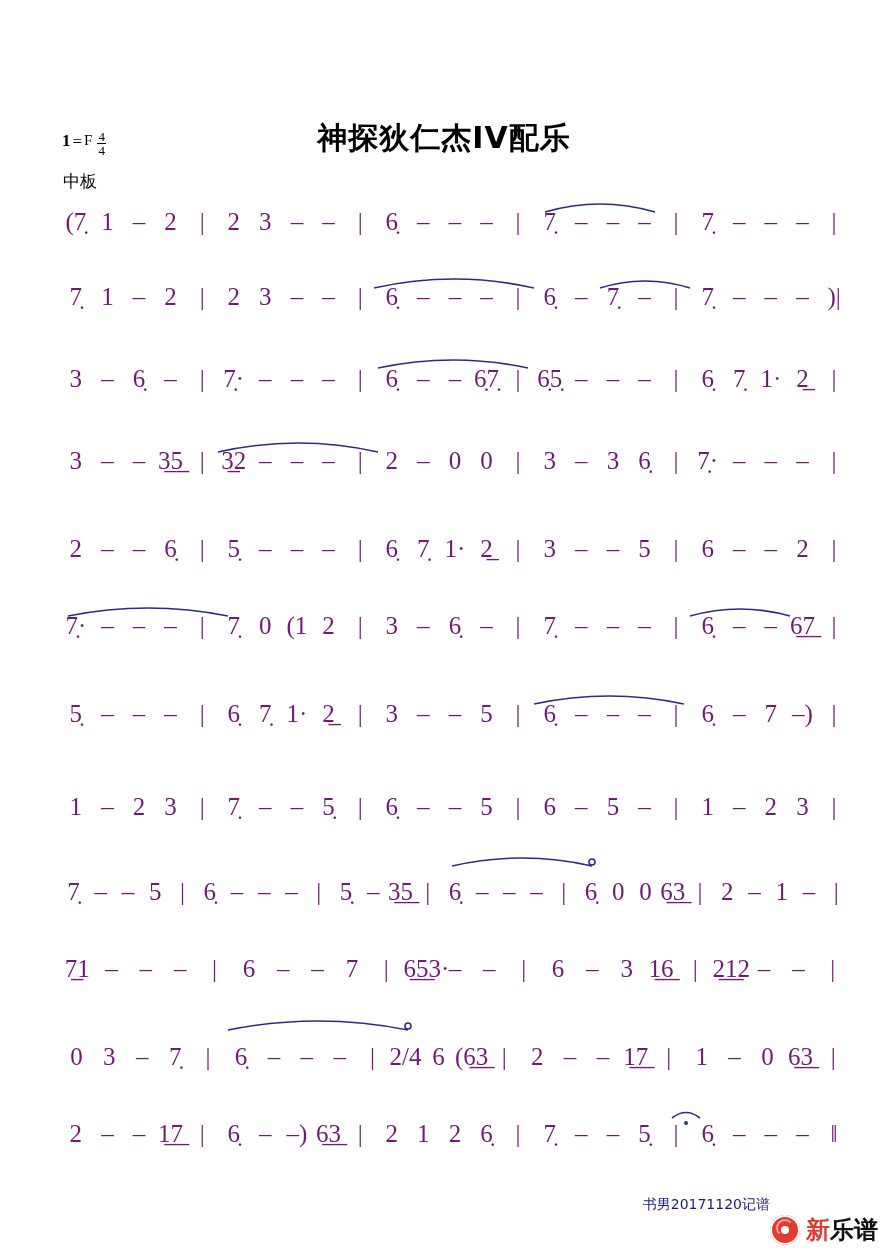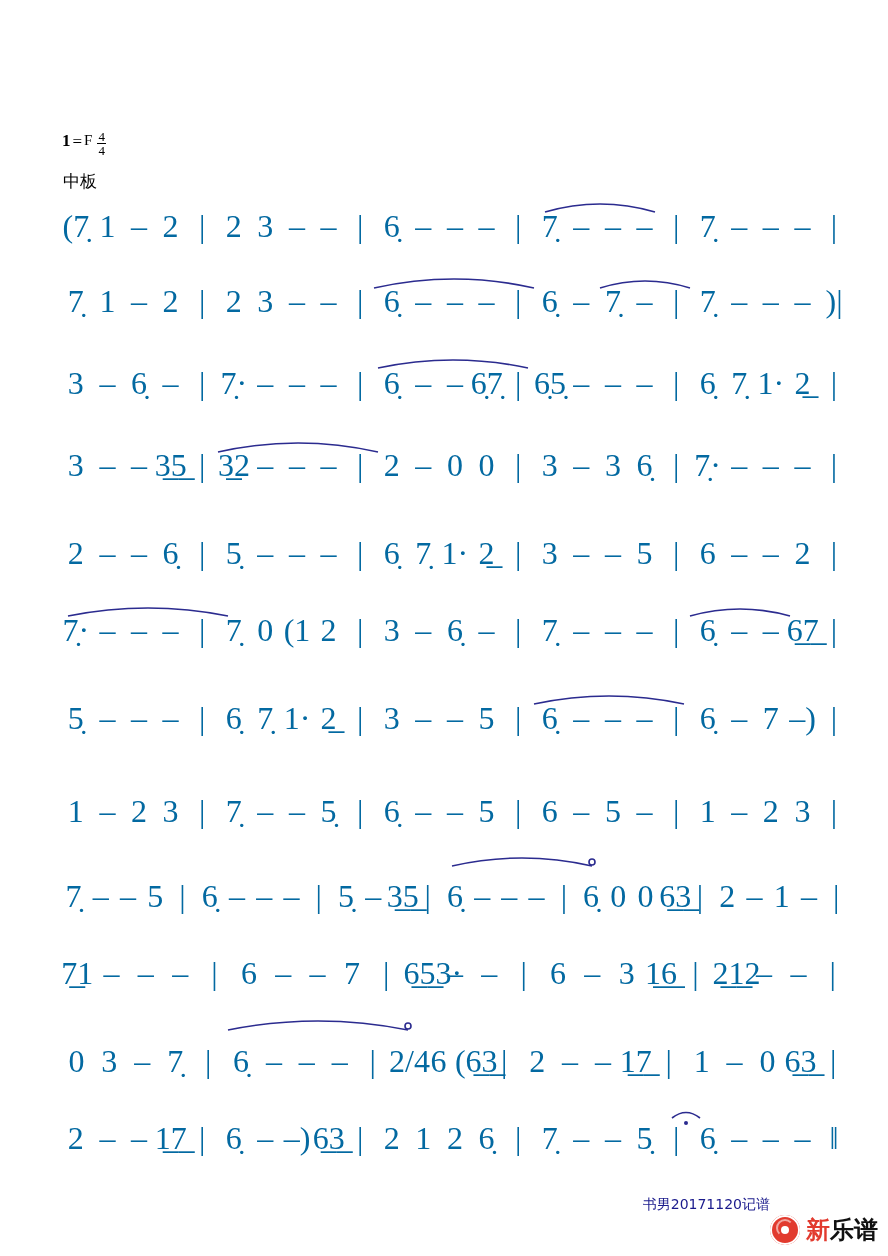--- a/index.html
+++ b/index.html
@@ -38,21 +38,21 @@
     text-align:center;
     font-size:30px;font-weight:bold;color:#000;
     font-family:"DejaVu Sans", sans-serif;
     letter-spacing:1px;
   }
 
   
   .row{
     position:absolute;left:60px;width:790px;height:44px;
     font-family:"Liberation Serif", serif;
-    font-size:32px;color:#0369a1;
+    font-size:25px;color:#701a75;
     white-space:pre;
     letter-spacing:0px;
   }
   .row span.cell{display:inline-block;text-align:center;}
 
   
   .credit{
     position:absolute;right:118px;top:1196px;
     font-size:14px;color:#1a1a8c;
     font-family:"DejaVu Sans", sans-serif;
@@ -96,20 +96,21 @@
     <span class="eq">=</span>
     <span class="f">F</span>
     <span class="frac">
       <span class="num">4</span>
       <span class="den">4</span>
     </span>
   </div>
 
   <div class="tempo">中板</div>
 
+  <div class="title">神探狄仁杰IV配乐</div>
 
   <div id="rows">
       <div class="row" style="top: 208px;"><span class="cell" style="width: 31.6px;">(7̣</span><span class="cell" style="width: 31.6px;">1</span><span class="cell" style="width: 31.6px;">–</span><span class="cell" style="width: 31.6px;">2</span><span class="cell" style="width: 31.6px;">|</span><span class="cell" style="width: 31.6px;">2</span><span class="cell" style="width: 31.6px;">3</span><span class="cell" style="width: 31.6px;">–</span><span class="cell" style="width: 31.6px;">–</span><span class="cell" style="width: 31.6px;">|</span><span class="cell" style="width: 31.6px;">6̣</span><span class="cell" style="width: 31.6px;">–</span><span class="cell" style="width: 31.6px;">–</span><span class="cell" style="width: 31.6px;">–</span><span class="cell" style="width: 31.6px;">|</span><span class="cell" style="width: 31.6px;">7̣</span><span class="cell" style="width: 31.6px;">–</span><span class="cell" style="width: 31.6px;">–</span><span class="cell" style="width: 31.6px;">–</span><span class="cell" style="width: 31.6px;">|</span><span class="cell" style="width: 31.6px;">7̣</span><span class="cell" style="width: 31.6px;">–</span><span class="cell" style="width: 31.6px;">–</span><span class="cell" style="width: 31.6px;">–</span><span class="cell" style="width: 31.6px;">|</span></div>
       <div class="row" style="top: 283px;"><span class="cell" style="width: 31.6px;">7̣</span><span class="cell" style="width: 31.6px;">1</span><span class="cell" style="width: 31.6px;">–</span><span class="cell" style="width: 31.6px;">2</span><span class="cell" style="width: 31.6px;">|</span><span class="cell" style="width: 31.6px;">2</span><span class="cell" style="width: 31.6px;">3</span><span class="cell" style="width: 31.6px;">–</span><span class="cell" style="width: 31.6px;">–</span><span class="cell" style="width: 31.6px;">|</span><span class="cell" style="width: 31.6px;">6̣</span><span class="cell" style="width: 31.6px;">–</span><span class="cell" style="width: 31.6px;">–</span><span class="cell" style="width: 31.6px;">–</span><span class="cell" style="width: 31.6px;">|</span><span class="cell" style="width: 31.6px;">6̣</span><span class="cell" style="width: 31.6px;">–</span><span class="cell" style="width: 31.6px;">7̣</span><span class="cell" style="width: 31.6px;">–</span><span class="cell" style="width: 31.6px;">|</span><span class="cell" style="width: 31.6px;">7̣</span><span class="cell" style="width: 31.6px;">–</span><span class="cell" style="width: 31.6px;">–</span><span class="cell" style="width: 31.6px;">–</span><span class="cell" style="width: 31.6px;">)|</span></div>
       <div class="row" style="top: 365px;"><span class="cell" style="width: 31.6px;">3</span><span class="cell" style="width: 31.6px;">–</span><span class="cell" style="width: 31.6px;">6̣</span><span class="cell" style="width: 31.6px;">–</span><span class="cell" style="width: 31.6px;">|</span><span class="cell" style="width: 31.6px;">7̣·</span><span class="cell" style="width: 31.6px;">–</span><span class="cell" style="width: 31.6px;">–</span><span class="cell" style="width: 31.6px;">–</span><span class="cell" style="width: 31.6px;">|</span><span class="cell" style="width: 31.6px;">6̣</span><span class="cell" style="width: 31.6px;">–</span><span class="cell" style="width: 31.6px;">–</span><span class="cell" style="width: 31.6px;">6̣7̣</span><span class="cell" style="width: 31.6px;">|</span><span class="cell" style="width: 31.6px;">6̣5̣</span><span class="cell" style="width: 31.6px;">–</span><span class="cell" style="width: 31.6px;">–</span><span class="cell" style="width: 31.6px;">–</span><span class="cell" style="width: 31.6px;">|</span><span class="cell" style="width: 31.6px;">6̣</span><span class="cell" style="width: 31.6px;">7̣</span><span class="cell" style="width: 31.6px;">1·</span><span class="cell" style="width: 31.6px;">2̲</span><span class="cell" style="width: 31.6px;">|</span></div>
       <div class="row" style="top: 447px;"><span class="cell" style="width: 31.6px;">3</span><span class="cell" style="width: 31.6px;">–</span><span class="cell" style="width: 31.6px;">–</span><span class="cell" style="width: 31.6px;">3̲5̲</span><span class="cell" style="width: 31.6px;">|</span><span class="cell" style="width: 31.6px;">3̲2</span><span class="cell" style="width: 31.6px;">–</span><span class="cell" style="width: 31.6px;">–</span><span class="cell" style="width: 31.6px;">–</span><span class="cell" style="width: 31.6px;">|</span><span class="cell" style="width: 31.6px;">2</span><span class="cell" style="width: 31.6px;">–</span><span class="cell" style="width: 31.6px;">0</span><span class="cell" style="width: 31.6px;">0</span><span class="cell" style="width: 31.6px;">|</span><span class="cell" style="width: 31.6px;">3</span><span class="cell" style="width: 31.6px;">–</span><span class="cell" style="width: 31.6px;">3</span><span class="cell" style="width: 31.6px;">6̣</span><span class="cell" style="width: 31.6px;">|</span><span class="cell" style="width: 31.6px;">7̣·</span><span class="cell" style="width: 31.6px;">–</span><span class="cell" style="width: 31.6px;">–</span><span class="cell" style="width: 31.6px;">–</span><span class="cell" style="width: 31.6px;">|</span></div>
       <div class="row" style="top: 535px;"><span class="cell" style="width: 31.6px;">2</span><span class="cell" style="width: 31.6px;">–</span><span class="cell" style="width: 31.6px;">–</span><span class="cell" style="width: 31.6px;">6̣</span><span class="cell" style="width: 31.6px;">|</span><span class="cell" style="width: 31.6px;">5̣</span><span class="cell" style="width: 31.6px;">–</span><span class="cell" style="width: 31.6px;">–</span><span class="cell" style="width: 31.6px;">–</span><span class="cell" style="width: 31.6px;">|</span><span class="cell" style="width: 31.6px;">6̣</span><span class="cell" style="width: 31.6px;">7̣</span><span class="cell" style="width: 31.6px;">1·</span><span class="cell" style="width: 31.6px;">2̲</span><span class="cell" style="width: 31.6px;">|</span><span class="cell" style="width: 31.6px;">3</span><span class="cell" style="width: 31.6px;">–</span><span class="cell" style="width: 31.6px;">–</span><span class="cell" style="width: 31.6px;">5</span><span class="cell" style="width: 31.6px;">|</span><span class="cell" style="width: 31.6px;">6</span><span class="cell" style="width: 31.6px;">–</span><span class="cell" style="width: 31.6px;">–</span><span class="cell" style="width: 31.6px;">2</span><span class="cell" style="width: 31.6px;">|</span></div>
       <div class="row" style="top: 612px;"><span class="cell" style="width: 31.6px;">7̣·</span><span class="cell" style="width: 31.6px;">–</span><span class="cell" style="width: 31.6px;">–</span><span class="cell" style="width: 31.6px;">–</span><span class="cell" style="width: 31.6px;">|</span><span class="cell" style="width: 31.6px;">7̣</span><span class="cell" style="width: 31.6px;">0</span><span class="cell" style="width: 31.6px;">(1</span><span class="cell" style="width: 31.6px;">2</span><span class="cell" style="width: 31.6px;">|</span><span class="cell" style="width: 31.6px;">3</span><span class="cell" style="width: 31.6px;">–</span><span class="cell" style="width: 31.6px;">6̣</span><span class="cell" style="width: 31.6px;">–</span><span class="cell" style="width: 31.6px;">|</span><span class="cell" style="width: 31.6px;">7̣</span><span class="cell" style="width: 31.6px;">–</span><span class="cell" style="width: 31.6px;">–</span><span class="cell" style="width: 31.6px;">–</span><span class="cell" style="width: 31.6px;">|</span><span class="cell" style="width: 31.6px;">6̣</span><span class="cell" style="width: 31.6px;">–</span><span class="cell" style="width: 31.6px;">–</span><span class="cell" style="width: 31.6px;">6̲7̲</span><span class="cell" style="width: 31.6px;">|</span></div>
       <div class="row" style="top: 700px;"><span class="cell" style="width: 31.6px;">5̣</span><span class="cell" style="width: 31.6px;">–</span><span class="cell" style="width: 31.6px;">–</span><span class="cell" style="width: 31.6px;">–</span><span class="cell" style="width: 31.6px;">|</span><span class="cell" style="width: 31.6px;">6̣</span><span class="cell" style="width: 31.6px;">7̣</span><span class="cell" style="width: 31.6px;">1·</span><span class="cell" style="width: 31.6px;">2̲</span><span class="cell" style="width: 31.6px;">|</span><span class="cell" style="width: 31.6px;">3</span><span class="cell" style="width: 31.6px;">–</span><span class="cell" style="width: 31.6px;">–</span><span class="cell" style="width: 31.6px;">5</span><span class="cell" style="width: 31.6px;">|</span><span class="cell" style="width: 31.6px;">6̣</span><span class="cell" style="width: 31.6px;">–</span><span class="cell" style="width: 31.6px;">–</span><span class="cell" style="width: 31.6px;">–</span><span class="cell" style="width: 31.6px;">|</span><span class="cell" style="width: 31.6px;">6̣</span><span class="cell" style="width: 31.6px;">–</span><span class="cell" style="width: 31.6px;">7</span><span class="cell" style="width: 31.6px;">–)</span><span class="cell" style="width: 31.6px;">|</span></div>
       <div class="row" style="top: 793px;"><span class="cell" style="width: 31.6px;">1</span><span class="cell" style="width: 31.6px;">–</span><span class="cell" style="width: 31.6px;">2</span><span class="cell" style="width: 31.6px;">3</span><span class="cell" style="width: 31.6px;">|</span><span class="cell" style="width: 31.6px;">7̣</span><span class="cell" style="width: 31.6px;">–</span><span class="cell" style="width: 31.6px;">–</span><span class="cell" style="width: 31.6px;">5̣</span><span class="cell" style="width: 31.6px;">|</span><span class="cell" style="width: 31.6px;">6̣</span><span class="cell" style="width: 31.6px;">–</span><span class="cell" style="width: 31.6px;">–</span><span class="cell" style="width: 31.6px;">5</span><span class="cell" style="width: 31.6px;">|</span><span class="cell" style="width: 31.6px;">6</span><span class="cell" style="width: 31.6px;">–</span><span class="cell" style="width: 31.6px;">5</span><span class="cell" style="width: 31.6px;">–</span><span class="cell" style="width: 31.6px;">|</span><span class="cell" style="width: 31.6px;">1</span><span class="cell" style="width: 31.6px;">–</span><span class="cell" style="width: 31.6px;">2</span><span class="cell" style="width: 31.6px;">3</span><span class="cell" style="width: 31.6px;">|</span></div>

